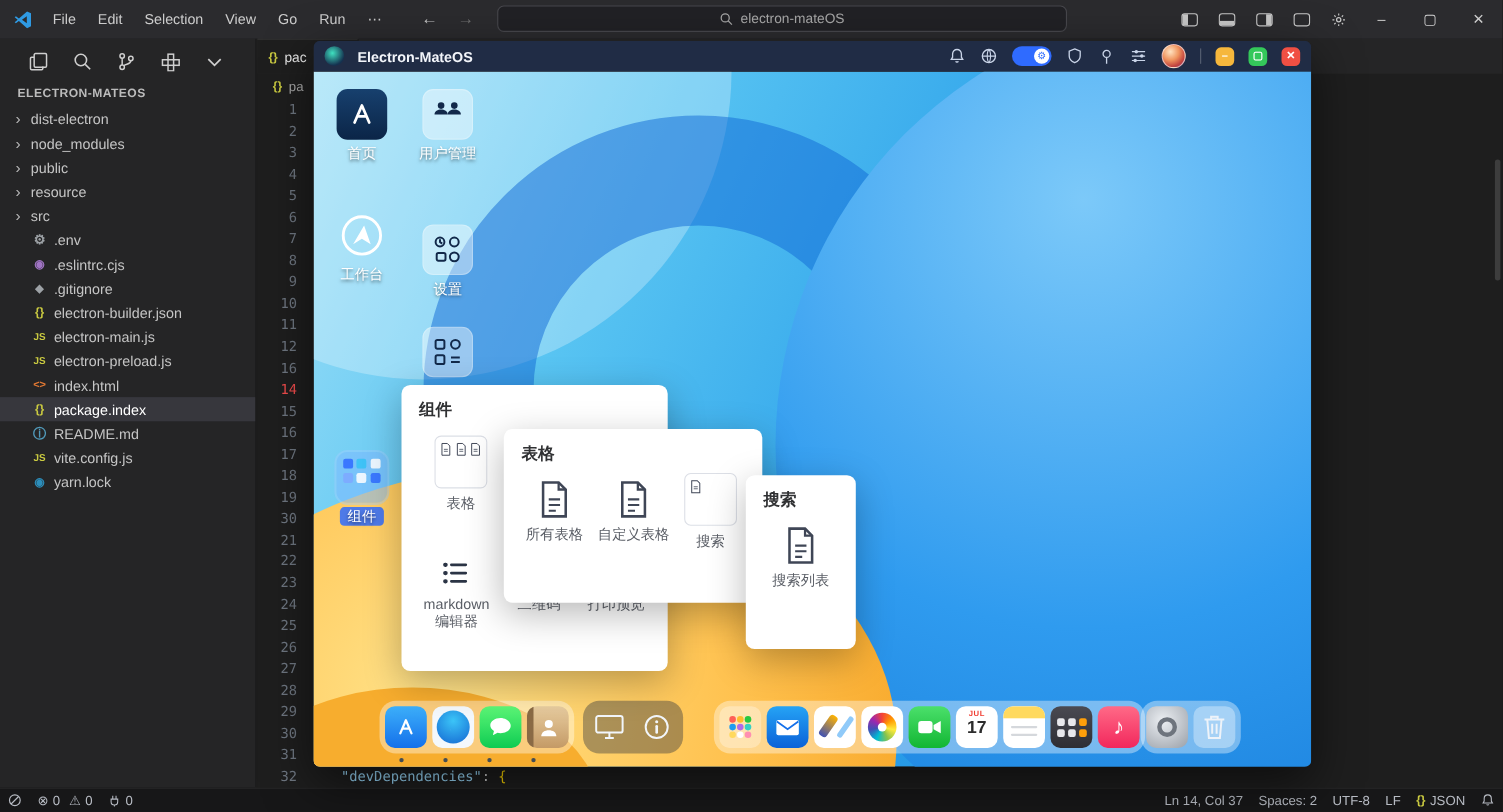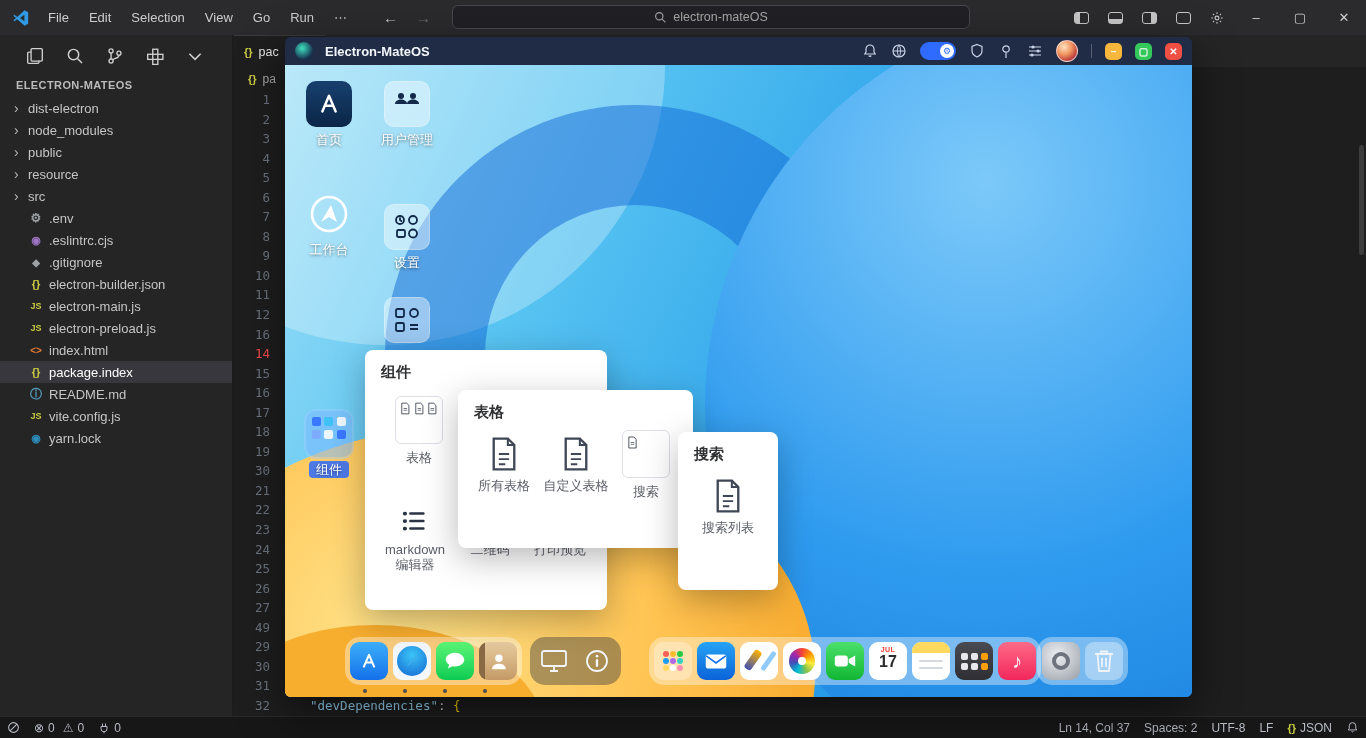--- a/index.html
+++ b/index.html
@@ -331,21 +331,21 @@
       <span>18</span>
       <span>19</span>
       <span>30</span>
       <span>21</span>
       <span>22</span>
       <span>23</span>
       <span>24</span>
       <span>25</span>
       <span>26</span>
       <span>27</span>
-      <span>49</span>
+      <span>28</span>
       <span>29</span>
       <span>30</span>
       <span>31</span>
       <span>32</span>
     </div>
   <div class="codeline"><span class="ck">"devDependencies"</span><span class="cp">: </span><span class="cb">{</span></div>
   <div class="vscroll"></div>
 </div>
 
 <div class="appwin">

